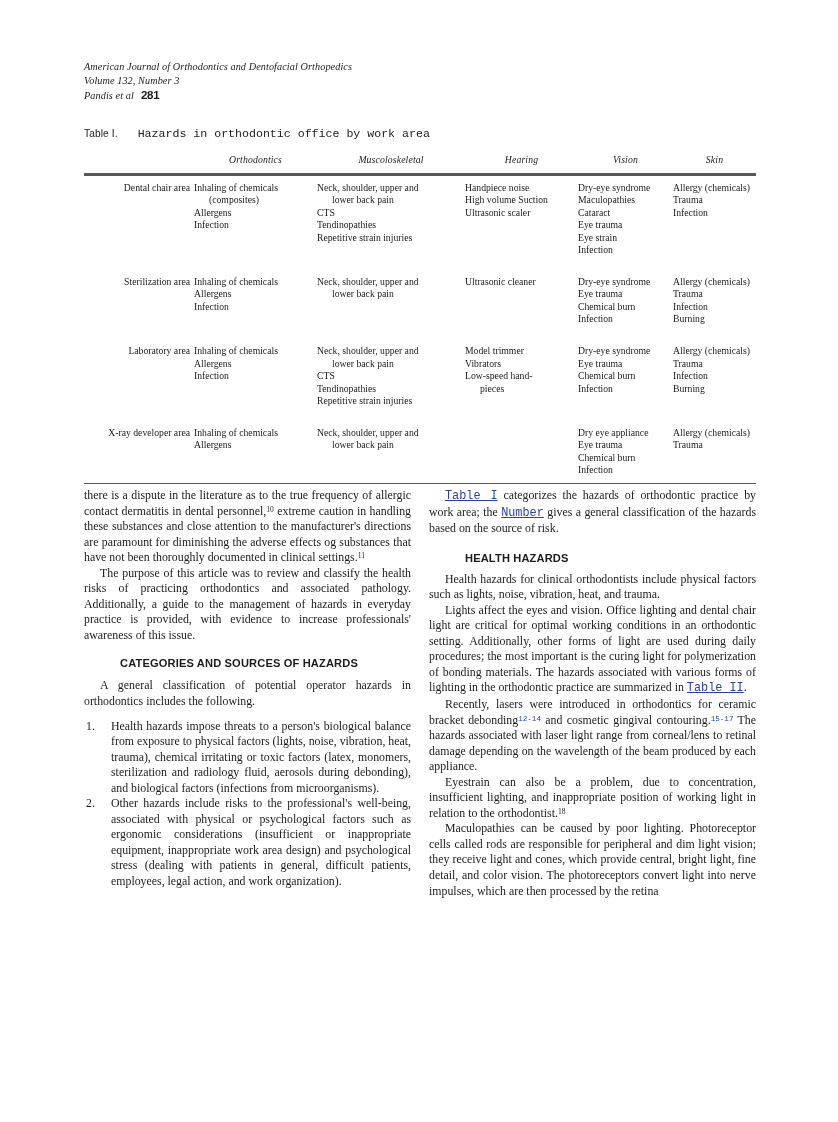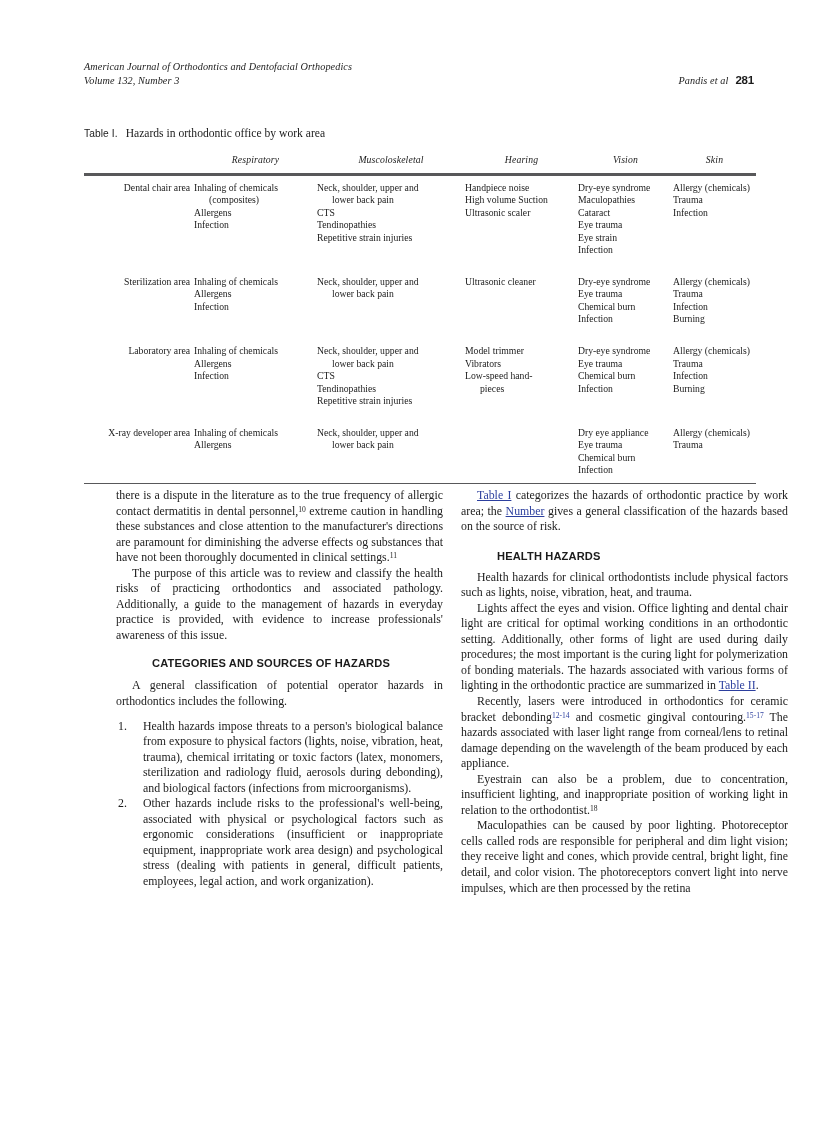--- a/index.html
+++ b/index.html
@@ -18,21 +18,22 @@
   }
 
   
   .runhead {
     position: absolute;
     left: 84px;
     top: 60px;
     width: 670px;
     display: flex;
     justify-content: space-between;
-    align-items: flex-end;
+    align-items: flex-start;
+    flex-direction: column;
   }
   .runhead-left {
     font-style: italic;
     font-size: 10.2px;
     line-height: 14px;
     letter-spacing: 0.1px;
   }
   .runhead-left .vol-num { font-style: italic; }
   .runhead-right {
     font-size: 10.2px;
@@ -66,23 +67,23 @@
     margin-bottom: 8px;
     white-space: nowrap;
   }
   .table-caption .tnum {
     font-family: "Liberation Sans", sans-serif;
     font-size: 10.2px;
     font-weight: normal;
     letter-spacing: 0.1px;
   }
   .table-caption .ttitle {
-    font-family: Liberation Serif, serif;
+    font-family: Liberation Mono, monospace;
     font-size: 11.6px;
-    margin-left: 8px;
+    margin-left: 20px;
     text-align: right;
   }
 
   table.haz {
     border-collapse: collapse;
     width: 672px;
     table-layout: fixed;
   }
   table.haz th, table.haz td {
     padding: 0;
@@ -132,21 +133,20 @@
   .spacer-row td { height: 7px; font-size: 0; line-height: 0; }
 
   
   .body-cols {
     position: absolute;
     left: 84px;
     top: 488px;
     width: 672px;
     display: flex;
     justify-content: space-between;
-    margin-left: 32px;
   }
   .col {
     width: 327px;
   }
   .col p {
     margin: 0;
     font-size: 11.85px;
     line-height: 15.55px;
     text-align: justify;
     text-justify: inter-word;
@@ -162,21 +162,21 @@
     margin: 13px 0 8px 0;
     line-height: 14px;
     padding-left: 36px;
   }
   .col h2.tight { margin-top: 14px; margin-bottom: 7px; }
   sup {
     font-size: 7.6px;
     vertical-align: 0.42em;
     line-height: 0;
   }
-  .lnk { color: #2c3f9e; }
+  .lnk { color: #2c3f9e; font-family: Liberation Mono, monospace; }
   sup.lnk { color: #2c3f9e; }
 
   ol.hazlist {
     margin: 9px 0 0 0;
     padding: 0;
     list-style: none;
   }
   ol.hazlist li {
     position: relative;
     padding-left: 27px;
@@ -225,21 +225,21 @@
 
       <tbody>
         <tr class="rule-top">
           <td colspan="6"></td>
         </tr>
       </tbody>
 
       <thead>
         <tr>
           <th></th>
-          <th>Respiratory</th>
+          <th>Orthodontics</th>
           <th>Muscoloskeletal</th>
           <th>Hearing</th>
           <th>Vision</th>
           <th>Skin</th>
         </tr>
       </thead>
 
       <tbody>
         <tr class="rule-mid">
           <td colspan="6"></td>

